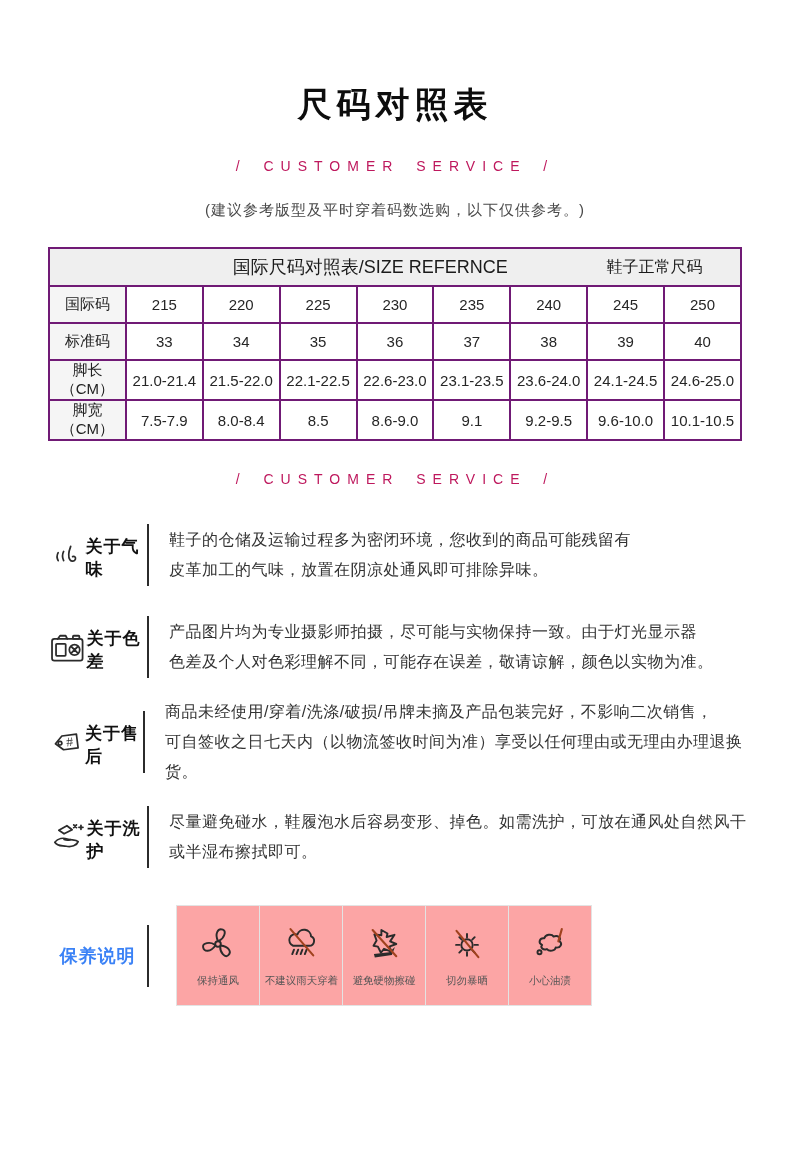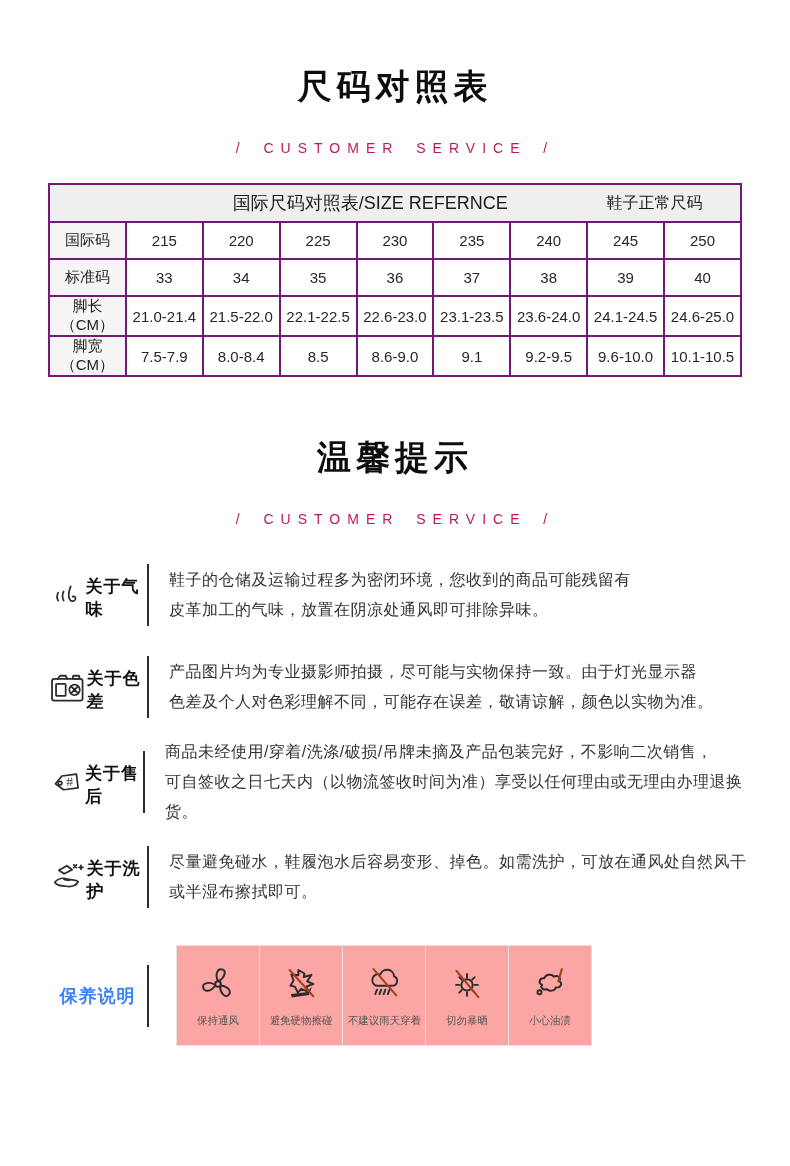--- a/index.html
+++ b/index.html
@@ -6,21 +6,21 @@
   html, body { background: #ffffff; }
   body {
     width: 790px; height: 1166px; margin: 0 auto; overflow: hidden;
     font-family: "Liberation Sans", "DejaVu Sans", sans-serif;
     color: #222;
   }
   .page { width: 790px; height: 1166px; position: relative; }
 
   
   .big-title {
-    padding-top: 64px; text-align: center;
+    padding-top: 82px; text-align: center;
     font-size: 34px; font-weight: bold; letter-spacing: 5px; color: #0d0d0d;
   }
   .big-title.second { padding-top: 58px; }
   .service-sub {
     margin-top: 30px; text-align: center;
     font-size: 14px; letter-spacing: 7px; word-spacing: 6px; color: #be185d;
   }
   .hint-note {
     margin-top: 27px; text-align: center;
     font-size: 15px; letter-spacing: 1px; color: #4a4a4a;
@@ -79,20 +79,21 @@
   svg.line-icon { stroke: #2b2b2b; fill: none; stroke-width: 2.2; stroke-linecap: round; stroke-linejoin: round; }
   .slash { stroke: #a0421e; stroke-width: 2.4; }
 </style>
 </head>
 <body>
 
 <div class="page">
 
   <div class="big-title">尺码对照表</div>
   <div class="service-sub">/ CUSTOMER SERVICE /</div>
+  <div class="hint-note">(建议参考版型及平时穿着码数选购，以下仅供参考。)</div>
 
   <table class="size-table">
     <thead>
       <tr>
         <th colspan="9">
           <span class="hdr-left">国际尺码对照表/SIZE REFERNCE</span>
           <span class="hdr-right">鞋子正常尺码</span>
         </th>
       </tr>
     </thead>
@@ -137,21 +138,20 @@
         <td>8.5</td>
         <td>8.6-9.0</td>
         <td>9.1</td>
         <td>9.2-9.5</td>
         <td>9.6-10.0</td>
         <td>10.1-10.5</td>
       </tr>
     </tbody>
   </table>
 
-  <div class="big-title second">温馨提示</div>
   <div class="service-sub">/ CUSTOMER SERVICE /</div>
 
   <div class="tips-block">
 
     <div class="info-row">
       <div class="info-left">
         <svg class="line-icon" width="44" height="40" viewBox="0 0 48 44">
           <path d="M13 19 c-1.9 3.4 -1.9 6.8 0 10.2"></path>
           <path d="M20 17.5 c-1.9 3.8 -1.9 7.8 0 11.6"></path>
           <path d="M29 11 c-2.6 6.8 -3.6 13.4 -1 17 c2.1 2.9 6 2.3 7 -0.6 c0.8 -2.4 -1.2 -4.4 -3.5 -3.3"></path>
@@ -224,38 +224,38 @@
           <circle cx="24" cy="24" r="3.2"></circle>
           <path d="M24 20.6 C20 12 24 5.5 29.5 7.5 C34 9.2 31 17.5 25.5 20.2"></path>
           <path d="M24 20.6 C20 12 24 5.5 29.5 7.5 C34 9.2 31 17.5 25.5 20.2" transform="rotate(120 24 24)"></path>
           <path d="M24 20.6 C20 12 24 5.5 29.5 7.5 C34 9.2 31 17.5 25.5 20.2" transform="rotate(240 24 24)"></path>
         </svg>
         <div class="care-box-label">保持通风</div>
       </div>
 
       <div class="care-box">
         <svg class="line-icon" width="42" height="42" viewBox="0 0 48 48">
+          <path d="M15 26 h18.5 a5.5 5.5 0 0 0 2 -10.6 a8 8 0 0 0 -15.6 -2.2 a6.2 6.2 0 0 0 -4.9 12.8 z"></path>
+          <path d="M16 30.5 l-2 5 M20.8 30.5 l-2 5 M25.6 30.5 l-2 5 M30.4 30.5 l-2 5"></path>
+          <line class="slash" x1="12" y1="7" x2="38" y2="37"></line>
+        </svg>
+        <div class="care-box-label">不建议雨天穿着</div>
+      </div>
+
+      <div class="care-box">
+        <svg class="line-icon" width="42" height="42" viewBox="0 0 48 48">
           <path d="M21 8 L28 12 L27 16 L36 13.5 L31 21 L38 24 L30 27 L33 33 L24 29.5 L20.5 34 L17 27 L12 26 L15.5 20 L13 13 L21 14 Z"></path>
           <path d="M12.5 35.5 L30 33.5 L36.5 27.5 L33 36.5 L13.5 39.5 Z" fill="#2b2b2b" stroke="none"></path>
           <line class="slash" x1="11" y1="8" x2="38" y2="38"></line>
         </svg>
         <div class="care-box-label">避免硬物擦碰</div>
       </div>
 
       <div class="care-box">
         <svg class="line-icon" width="42" height="42" viewBox="0 0 48 48">
-          <path d="M15 26 h18.5 a5.5 5.5 0 0 0 2 -10.6 a8 8 0 0 0 -15.6 -2.2 a6.2 6.2 0 0 0 -4.9 12.8 z"></path>
-          <path d="M16 30.5 l-2 5 M20.8 30.5 l-2 5 M25.6 30.5 l-2 5 M30.4 30.5 l-2 5"></path>
-          <line class="slash" x1="12" y1="7" x2="38" y2="37"></line>
-        </svg>
-        <div class="care-box-label">不建议雨天穿着</div>
-      </div>
-
-      <div class="care-box">
-        <svg class="line-icon" width="42" height="42" viewBox="0 0 48 48">
           <circle cx="24" cy="25" r="6.5"></circle>
           <path d="M24 12.5 v4 M24 33.5 v4 M11.5 25 h4 M32.5 25 h4 M15.2 16.2 l2.8 2.8 M30 31 l2.8 2.8 M32.8 16.2 l-2.8 2.8 M18 31 l-2.8 2.8"></path>
           <line class="slash" x1="12" y1="9" x2="37" y2="39"></line>
         </svg>
         <div class="care-box-label">切勿暴晒</div>
       </div>
 
       <div class="care-box">
         <svg class="line-icon" width="42" height="42" viewBox="0 0 48 48">
           <path d="M15 25 C10 23 12 16.5 17.5 17.5 C18.5 13 26 12 28 15.5 C33 13.5 37.5 17 34.5 20.5 C39 23.5 36 29 30.5 28 C30 32 23 33 20.5 29.8 C16 31.5 12.5 28 15 25 Z"></path>

